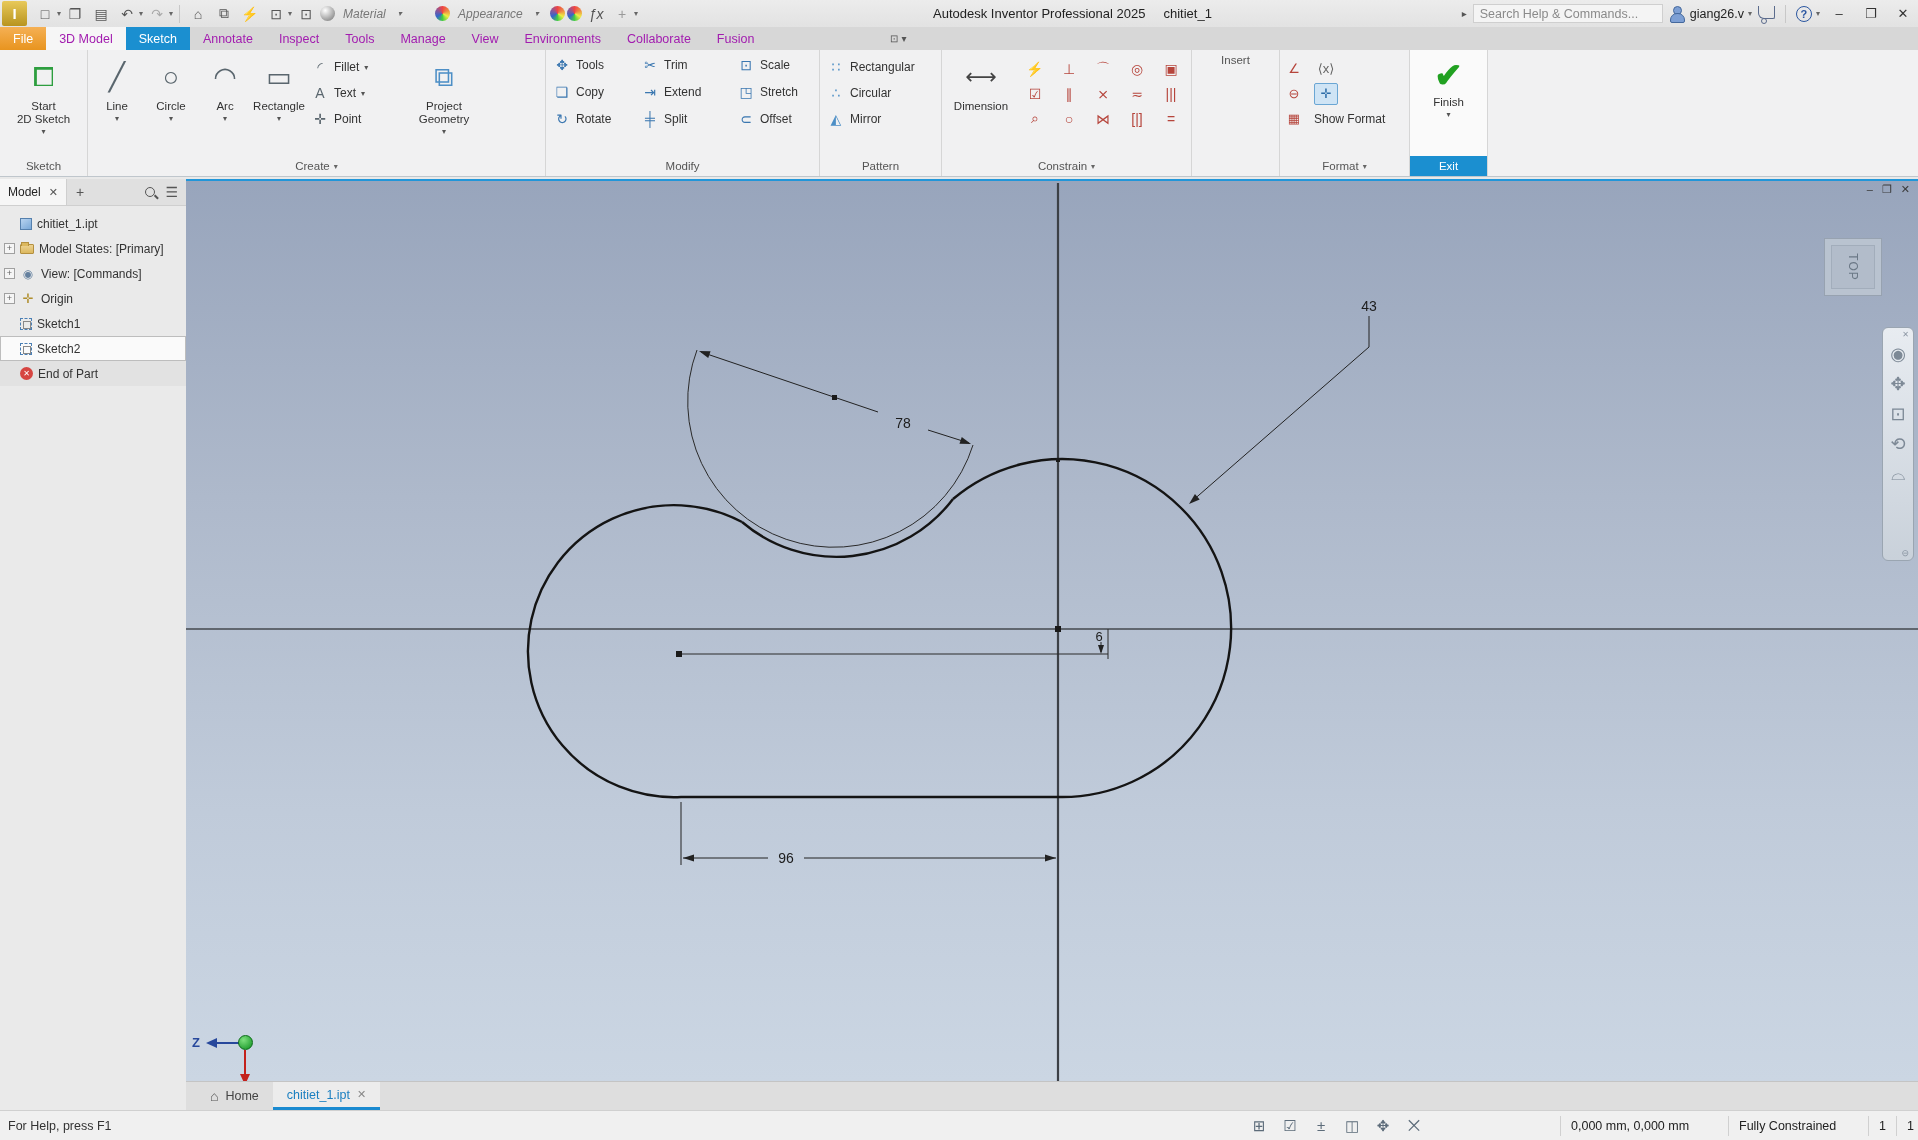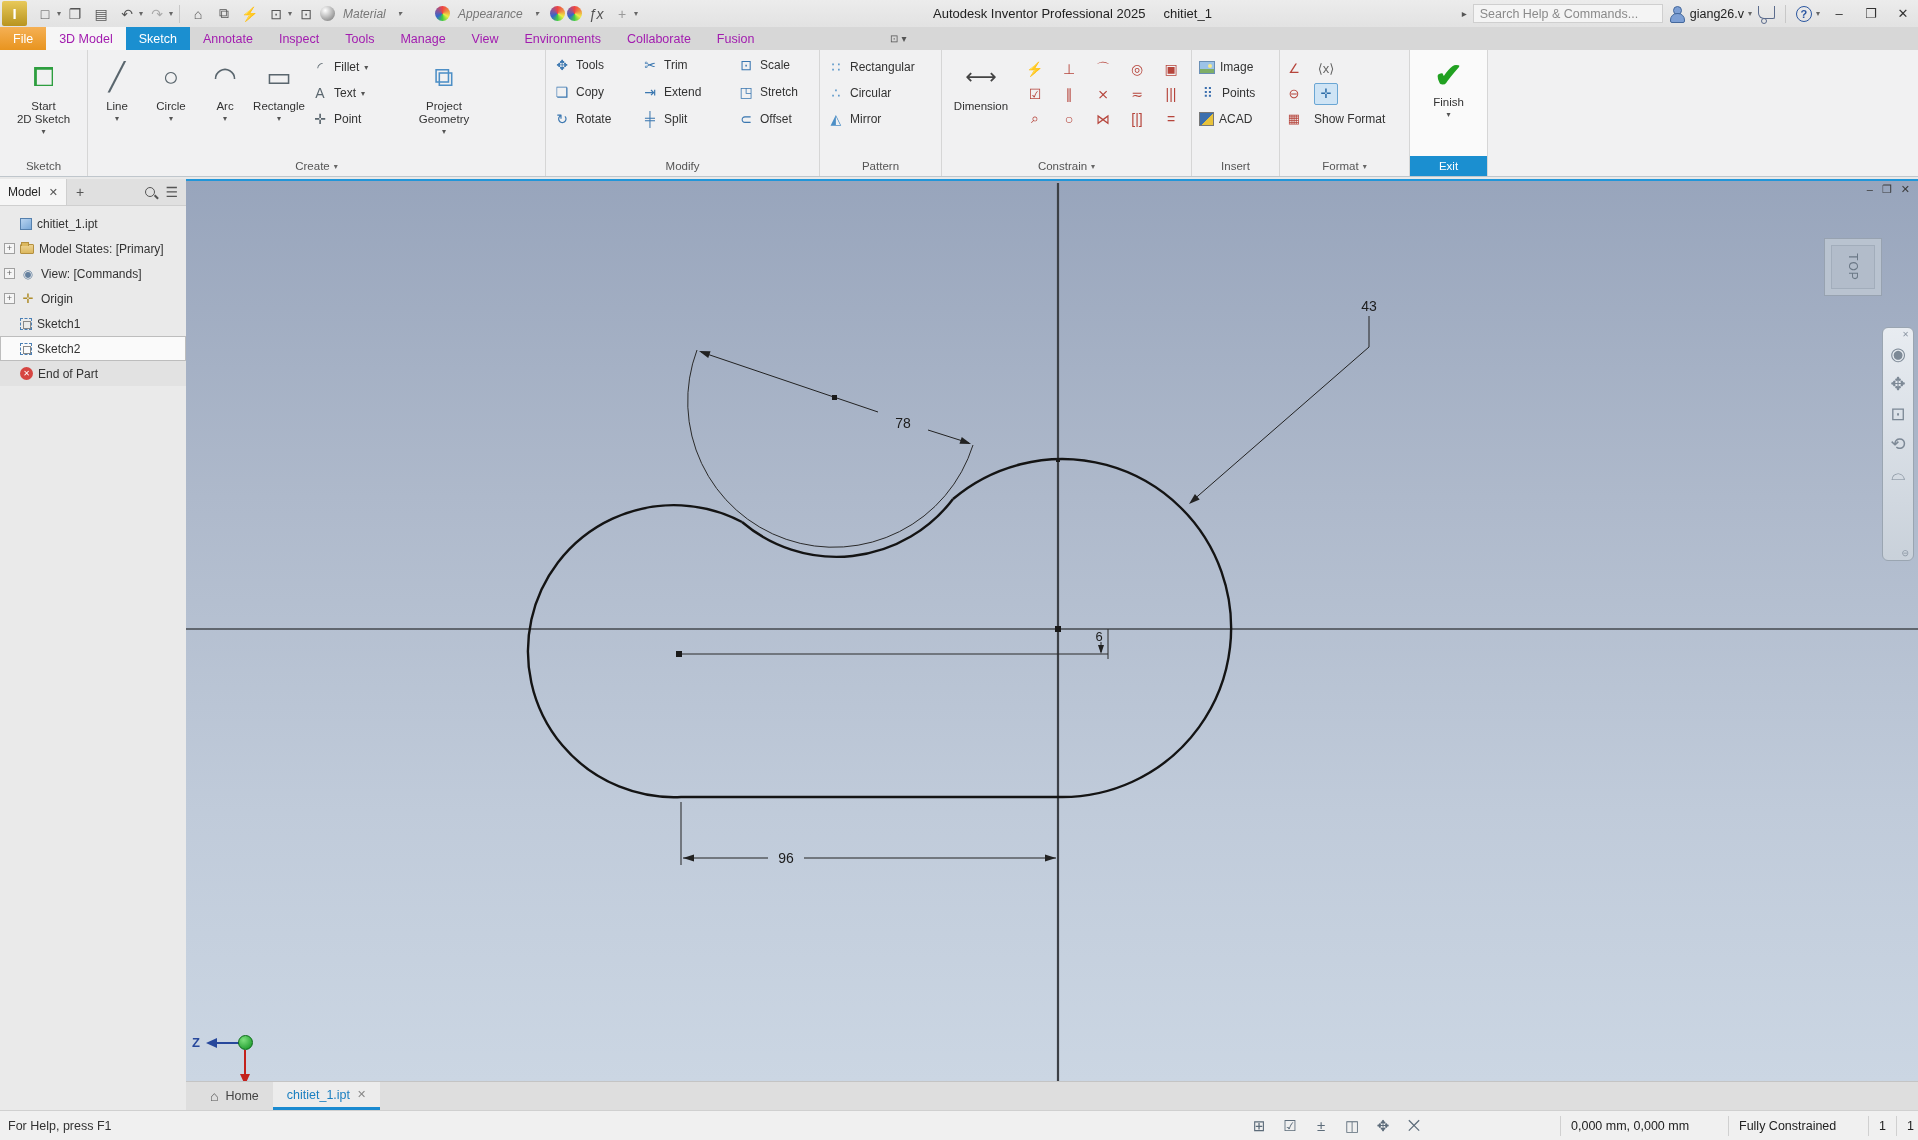--- a/index.html
+++ b/index.html
@@ -461,36 +461,20 @@
             </div>
           </div>
       </div>
       <div class="panel-label">
         <span>Constrain</span>
           <span class="pc">▾</span>
       </div>
     </div>
 
     <div class="panel" style="width:88px">
-      <div class="panel-body">
-        <div class="smallcol" style="width:84px">
-          <div class="sbtn">
-            <span class="ic-img"></span>
-            <span>Image</span>
-          </div>
-          <div class="sbtn">
-            <span class="sicon" style="color:#3c6fae">⠿</span>
-            <span>Points</span>
-          </div>
-          <div class="sbtn">
-            <span class="ic-acad"></span>
-            <span>ACAD</span>
-          </div>
-        </div>
-      </div>
       <div class="panel-label">
         <span>Insert</span>
       </div>
     </div>
 
     <div class="panel" style="width:130px">
       <div class="panel-body">
         <div class="fmt-grid">
           <div class="fbtn">∠</div>
           <div class="fbtn" style="color:#666">⟨x⟩</div>

